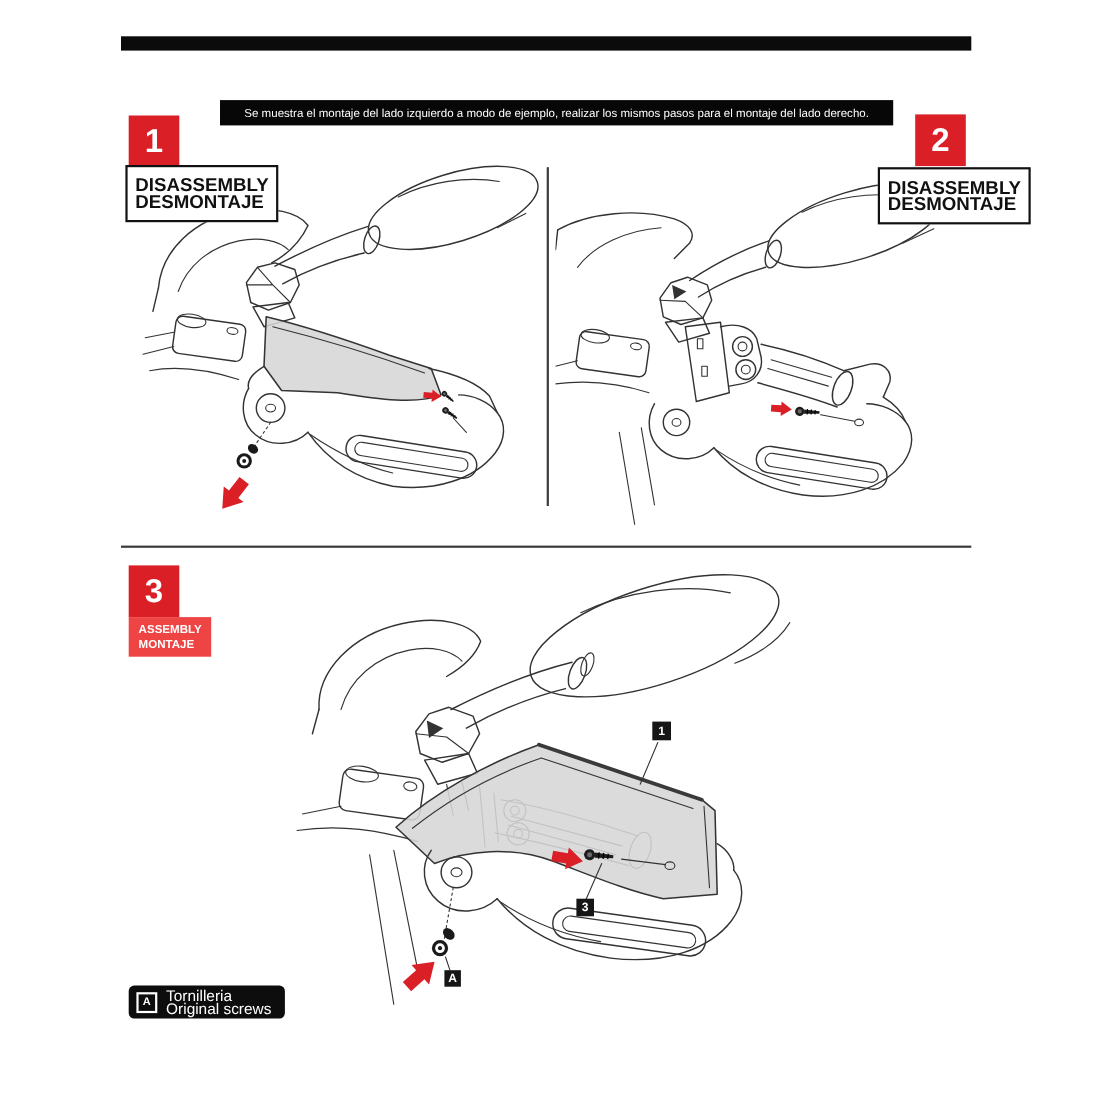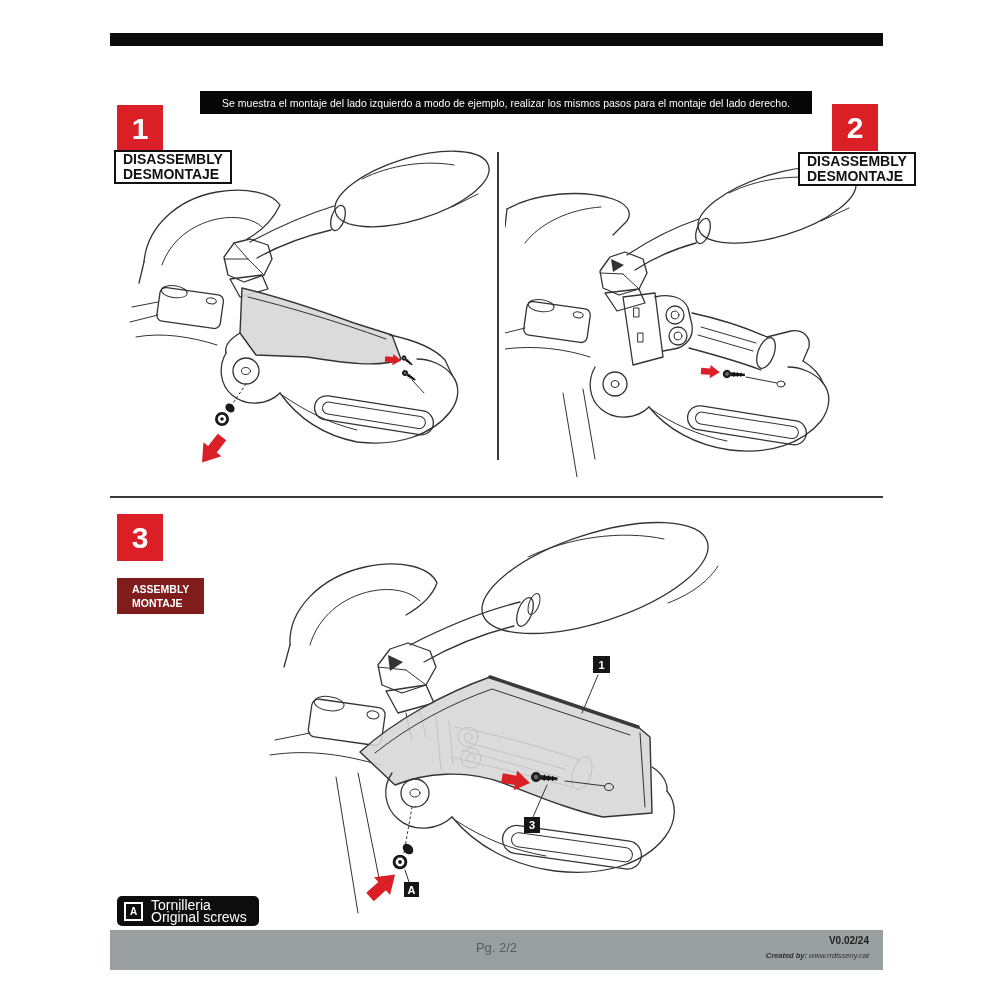--- a/index.html
+++ b/index.html
@@ -15,25 +15,25 @@
     color:#fff;display:flex;flex-direction:column;align-items:center;justify-content:center;
     font-size:10.5px;line-height:14px;text-align:center;font-weight:500;}
 
   .stepnum{position:absolute;width:46px;height:47px;background:#da1f26;color:#fff;
     display:flex;align-items:center;justify-content:center;font-size:30px;font-weight:bold;}
   .step1-num{left:117px;top:105px;}
   .step2-num{left:832px;top:104px;}
   .step3-num{left:117px;top:514px;}
 
   .steplabel{position:absolute;background:#fff;border:2px solid #111;color:#111;
-    font-size:14px;font-weight:bold;line-height:15px;padding:0 7px;text-align:left;z-index:5;}
+    font-size:17px;font-weight:bold;line-height:15px;padding:9px 7px;text-align:left;z-index:5;}
   .step1-label{left:114px;top:150px;}
   .step2-label{left:798px;top:152px;}
-  .steplabel-dark{position:absolute;background:#7f1d1d;color:#fff;border:none;
-    font-size:10.5px;font-weight:bold;line-height:14px;padding:4px 15px;z-index:5;margin-top:17px;}
+  .steplabel-dark{position:absolute;background:#ef4444;color:#fff;border:none;
+    font-size:10.5px;font-weight:bold;line-height:14px;padding:4px 9px;z-index:5;}
   .step3-label{left:117px;top:561px;}
 
   svg.panel{position:absolute;}
   .panel1{left:122px;top:147px;}
   .panel2{left:505px;top:147px;}
   .panel3{left:240px;top:515px;}
 
   .vdivider{position:absolute;left:497px;top:152px;width:2px;height:308px;background:#3a3a3a;}
   .hdivider{position:absolute;left:110px;top:496px;width:773px;height:2px;background:#3a3a3a;}
 
@@ -289,22 +289,14 @@
   <div class="callout callout-A">A</div>
 
   <div class="legend">
     <div class="key">A</div>
     <div class="lines">
       <div>Tornilleria</div>
       <div>Original screws</div>
     </div>
   </div>
 
-  <div class="footer">
-    <div class="pg">Pg. 2/2</div>
-    <div class="ver">V0.02/24</div>
-    <div class="credit">
-      <b>Created by:</b>
-      <span>www.rrdisseny.cat</span>
-    </div>
-  </div>
 
 </div>
 
 </body></html>

